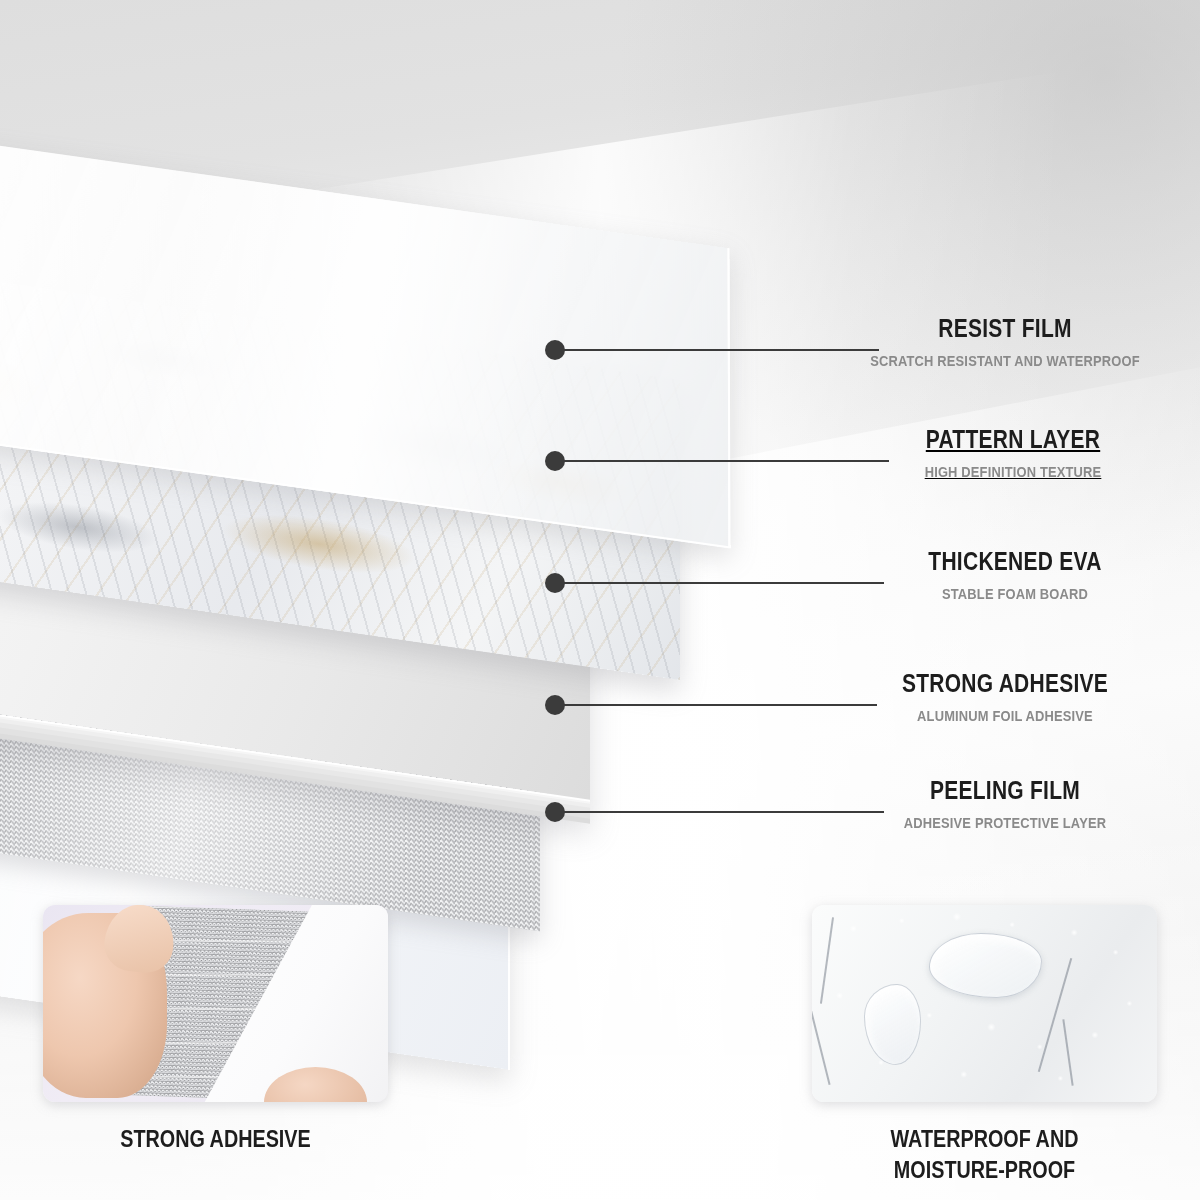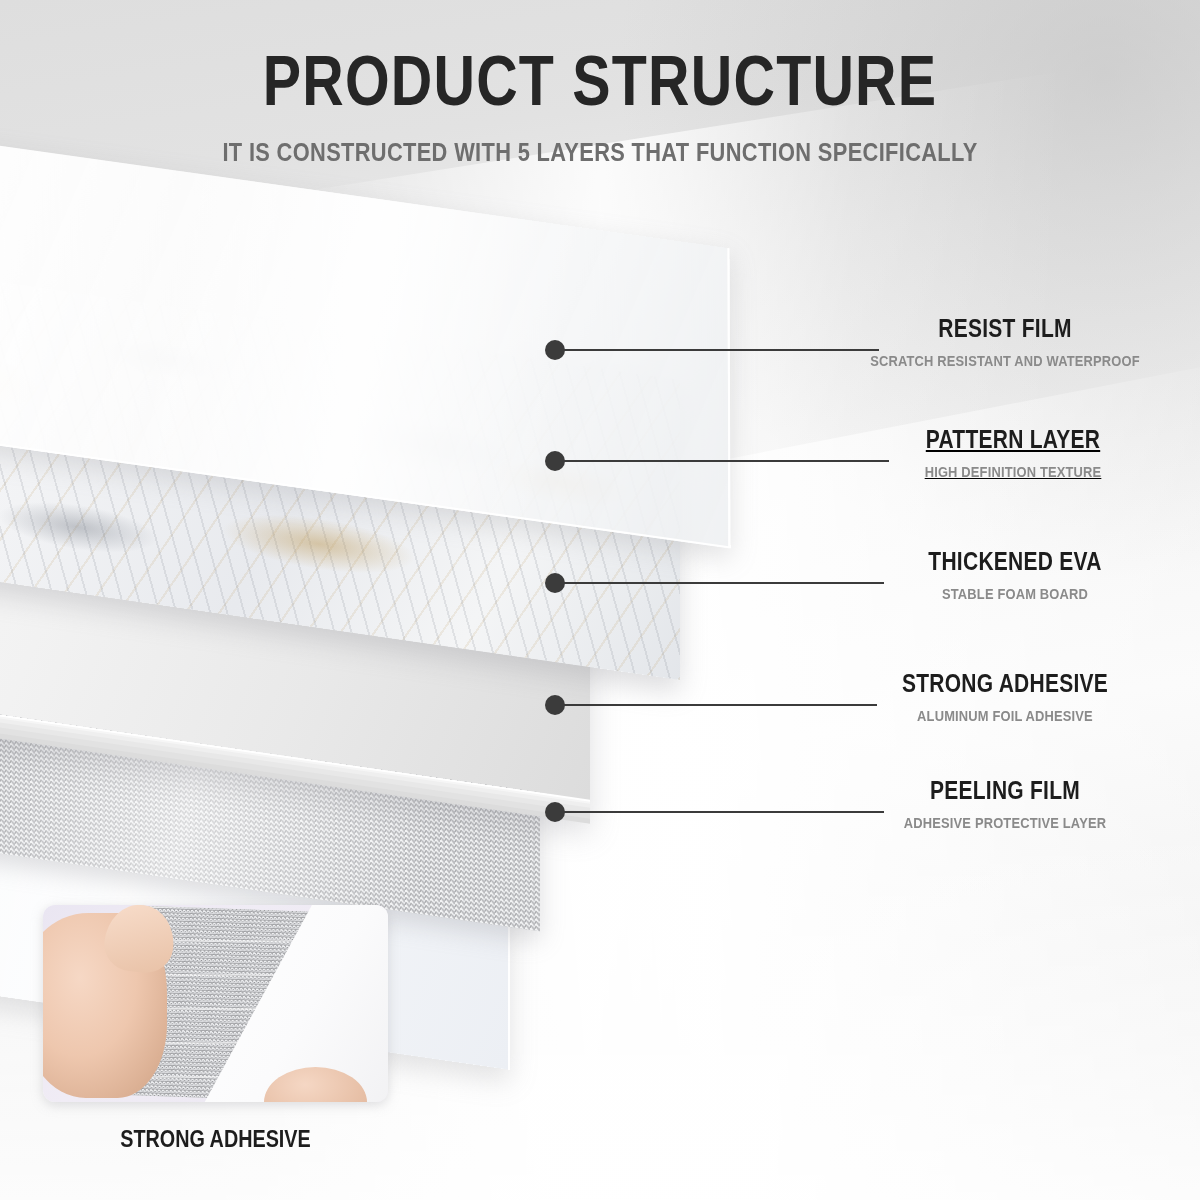--- a/index.html
+++ b/index.html
@@ -213,24 +213,20 @@
 <body>
 
 <div class="stage">
 
   <div class="bg-base"></div>
   <div class="bg-shadow-tr"></div>
   <div class="bg-sweep-a"></div>
   <div class="bg-sweep-b"></div>
   <div class="bg-floor"></div>
 
-  <div class="header">
-    <h1 class="title">PRODUCT STRUCTURE</h1>
-    <p class="subtitle">IT IS CONSTRUCTED WITH 5 LAYERS THAT FUNCTION SPECIFICALLY</p>
-  </div>
 
   <div class="sheets">
     <div class="sheet s1">
       <div class="face"></div>
         <div class="gloss"></div>
     </div>
     <div class="sheet s2">
       <div class="face"></div>
         <div class="vein"></div>
     </div>
@@ -303,16 +299,28 @@
         <div class="foil"></div>
         <div class="peel"></div>
         <div class="hand"></div>
         <div class="thumb-f"></div>
         <div class="hand2"></div>
       </div>
       <div class="fcap">STRONG ADHESIVE</div>
     </div>
 
 
+    <div class="fcard" style="left:812px;top:5px;">
+      <div class="fthumb t3">
+        <div class="mvein v1"></div>
+          <div class="mvein v2"></div>
+        <div class="mvein v3"></div>
+          <div class="mvein v4"></div>
+        <div class="mist"></div>
+        <div class="bigdrop"></div>
+        <div class="smdrop"></div>
+      </div>
+      <div class="fcap">WATERPROOF AND<br>MOISTURE-PROOF</div>
+    </div>
 
   </div>
 
 </div>
 
 </body></html>

